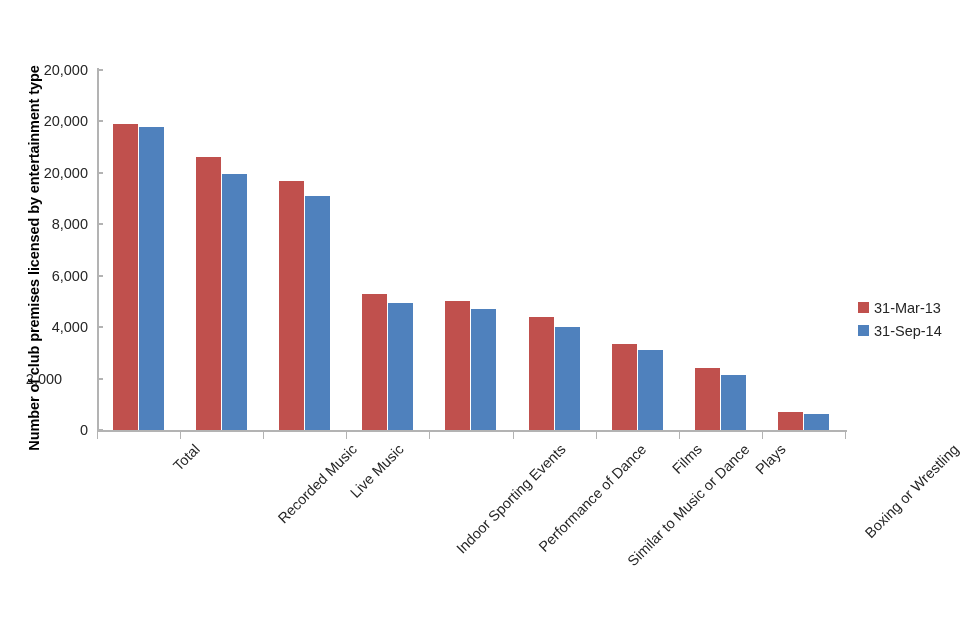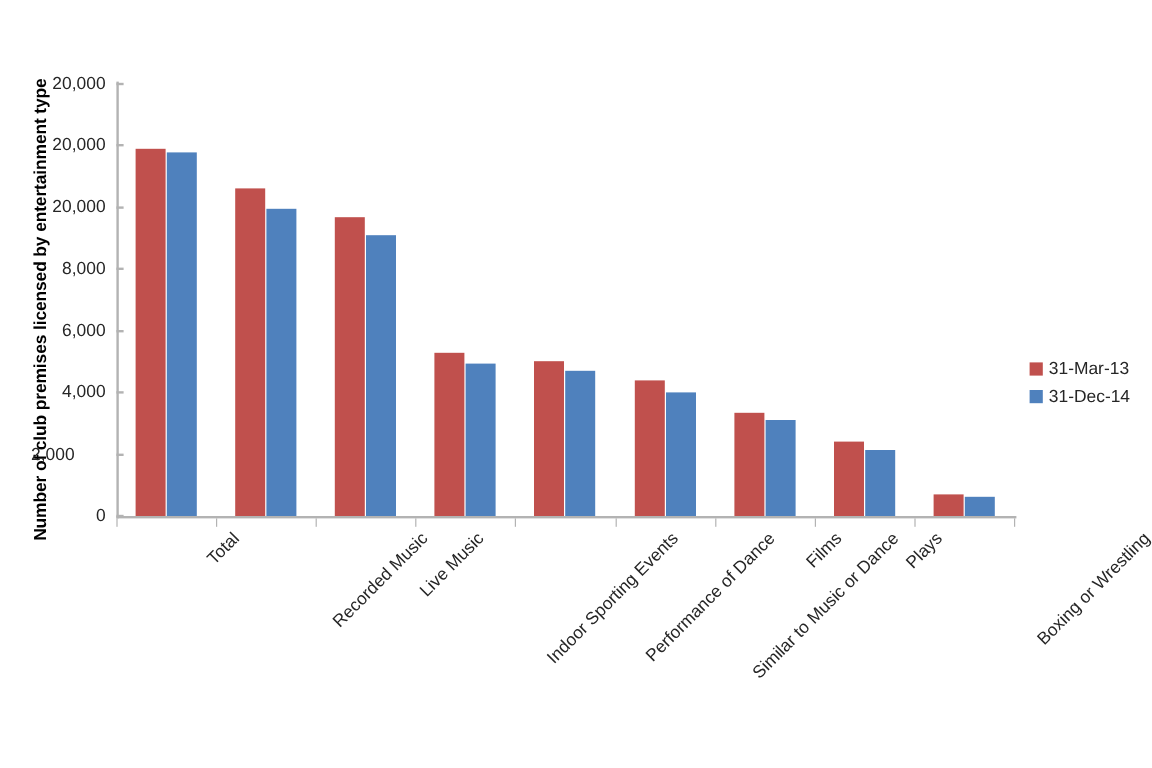--- a/index.html
+++ b/index.html
@@ -234,17 +234,17 @@
       <div class="x-label" style="left: 825.444px;">Boxing or Wrestling</div>
     </div>
 
   <div class="legend" id="legend">
       <div class="legend-item">
         <span class="legend-swatch" style="background: rgb(192, 80, 77);"></span>
         <span class="legend-label">31-Mar-13</span>
       </div>
       <div class="legend-item">
         <span class="legend-swatch" style="background: rgb(79, 129, 189);"></span>
-        <span class="legend-label">31-Dec-14</span>
+        <span class="legend-label">31-Sep-14</span>
       </div>
     </div>
 
 </div>
 
 </body></html>

